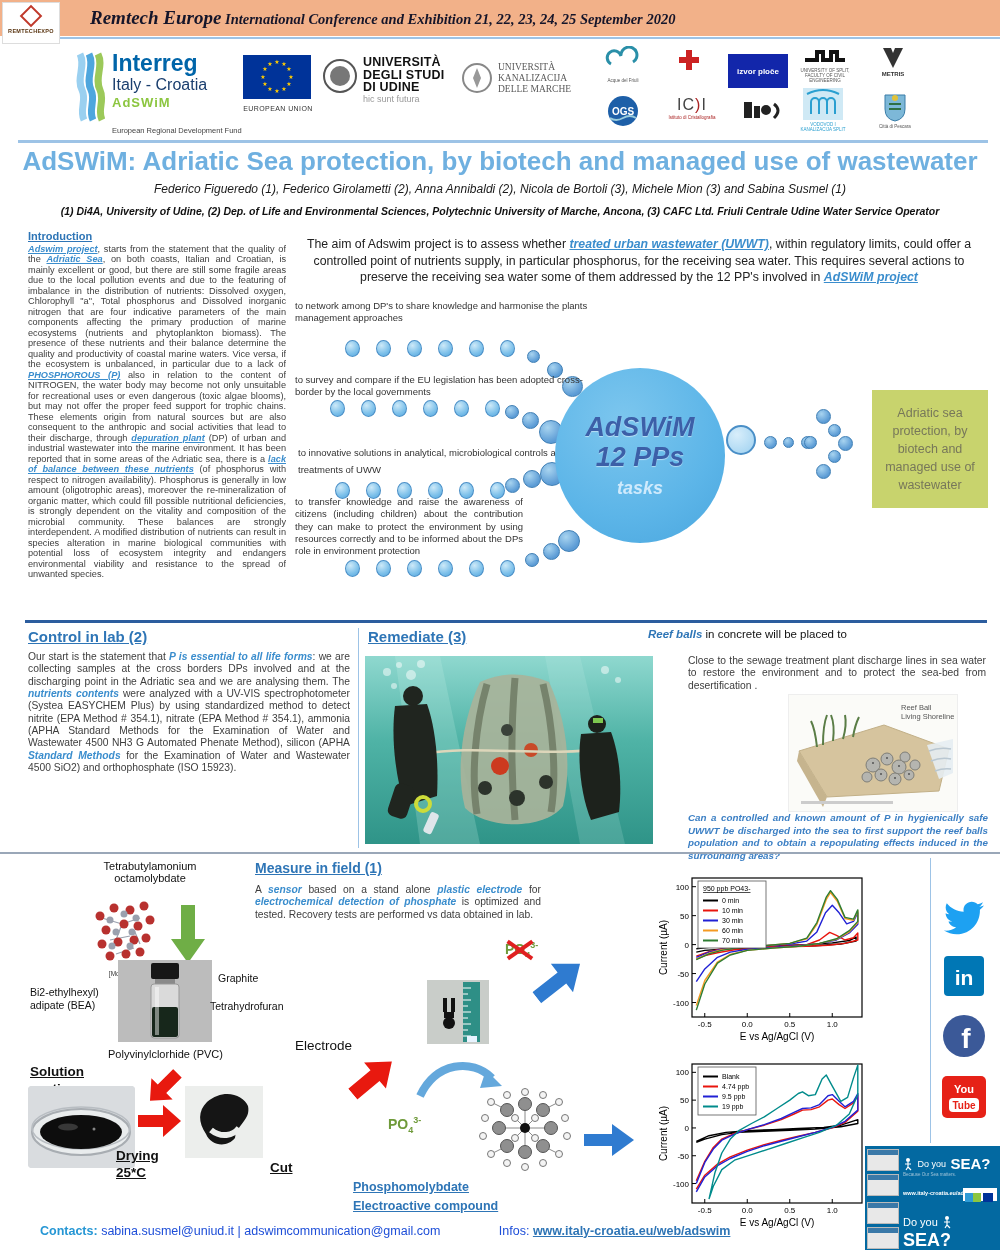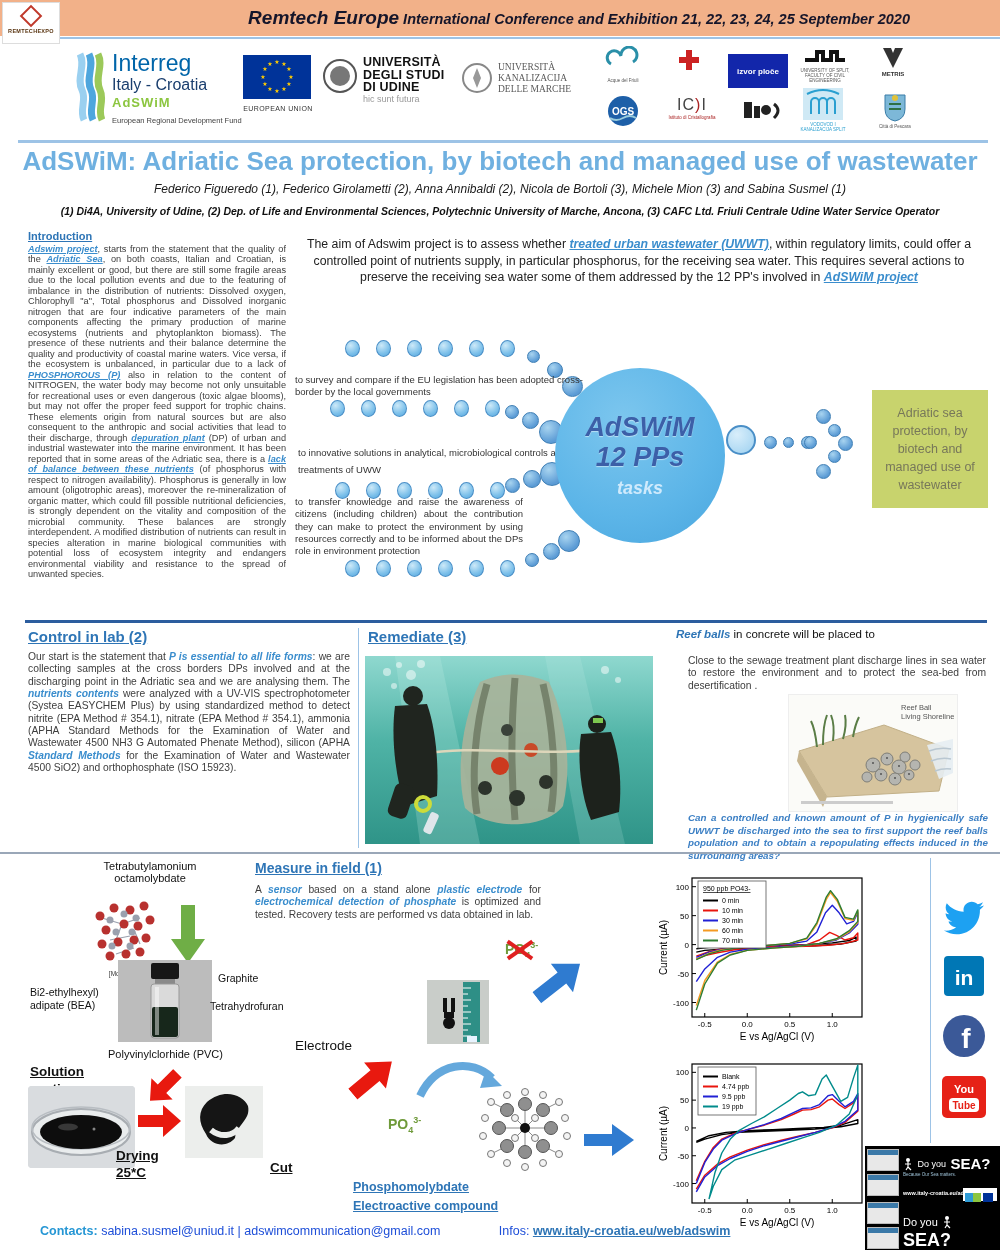--- a/index.html
+++ b/index.html
@@ -2,34 +2,34 @@
 <html><head>
 <meta charset="utf-8">
 <style>
   html,body{margin:0;padding:0;background:#888;}
   .poster{position:relative;width:1000px;height:1250px;background:#fff;overflow:hidden;
           font-family:"Liberation Sans",sans-serif;color:#333;}
   .abs{position:absolute;}
   
   .band{position:absolute;left:0;top:0;width:1000px;height:36px;background:#f2b189;}
   .band-title{position:absolute;left:90px;top:0;width:820px;height:20px;line-height:36px;
-              text-align:right;color:#15152a;font-style:italic;white-space:nowrap;}
+              text-align:left;color:#15152a;font-style:italic;white-space:nowrap;font-family:Liberation Serif, serif;}
   .band-title .strong{font-size:19px;font-weight:bold;}
   .band-title .rest{font-size:14.5px;font-weight:bold;}
   .remtech-box{position:absolute;left:2px;top:2px;width:56px;height:40px;background:#fff;
                border:1px solid #ddd;text-align:center;z-index:5;}
   .remtech-box .diamond{width:12px;height:12px;border:2.5px solid #c0392b;transform:rotate(45deg);
                display:inline-block;margin-top:5px;}
   .remtech-box .rtext{font-size:5.5px;font-weight:bold;color:#58330f;letter-spacing:.3px;}
   .hline{position:absolute;background:#9dc3e6;}
   
-  .interreg-name{font-size:23px;font-weight:normal;color:#0065a9;line-height:23px;}
+  .interreg-name{font-size:23px;font-weight:bold;color:#0065a9;line-height:23px;}
   .interreg-area{font-size:16px;color:#1a3e6e;line-height:19px;}
   .interreg-proj{font-size:13px;font-weight:bold;color:#8cc640;letter-spacing:1px;line-height:17px;}
-  .interreg-fund{font-size:7.5px;color:#444;margin-top:5px;}
+  .interreg-fund{font-size:7.5px;color:#444;margin-top:15px;}
   .eu-label{font-size:7px;color:#333;text-align:center;margin-top:2px;letter-spacing:.4px;}
   .udine-text{font-size:12.5px;font-weight:bold;color:#111;line-height:12.5px;letter-spacing:.2px;}
   .udine-motto{font-size:9px;color:#9a9a9a;}
   .marche-text{font-family:"Liberation Serif",serif;font-size:9.5px;color:#5a5a5a;line-height:11px;}
   .plogo{position:absolute;text-align:center;font-size:4.5px;color:#555;overflow:hidden;}
   .plogo .cap{margin-top:1px;line-height:5px;}
   
   .main-title{position:absolute;left:0;top:146px;width:1000px;text-align:center;
               font-size:26px;font-weight:bold;color:#6fb0e0;}
   .authors{position:absolute;left:0;top:182px;width:1000px;text-align:center;
@@ -75,21 +75,21 @@
   .compound-h{font-size:12.5px;font-weight:bold;color:#2e75b6;text-decoration:underline;line-height:1.5;}
   .po4-green{color:#6f9a3a;font-weight:bold;font-size:14px;}
   .po4-green sub{font-size:9px;} .po4-green sup{font-size:9px;}
   .cross-line{position:absolute;width:30px;height:3.5px;background:#e02020;left:0px;top:8px;}
   svg text{font-family:"Liberation Sans",sans-serif;}
   
   .chart{position:absolute;width:212px;height:173px;}
   
   .social{position:absolute;left:941px;display:flex;flex-direction:column;gap:18px;align-items:center;}
   
-  .banner{position:absolute;left:865px;top:1146px;width:135px;height:104px;background:#000000;overflow:hidden;}
+  .banner{position:absolute;left:865px;top:1146px;width:135px;height:104px;background:#0369a1;overflow:hidden;}
   .thumb{position:absolute;left:2px;width:32px;height:22px;background:#e8e8e8;border:1px solid #bbb;box-sizing:border-box;}
   .thumb:before{content:"";display:block;height:5px;background:#3b79a8;}
   .banner-row{position:absolute;left:38px;width:95px;color:#fff;}
   .do-you{font-size:9px;display:inline-block;vertical-align:middle;}
   .sea-big{font-size:15px;font-weight:bold;display:inline-block;vertical-align:middle;}
   .banner-sub{font-size:4.5px;color:#9fc3d8;}
   .banner-url{font-size:5.5px;color:#fff;font-weight:bold;}
   
   .footer{position:absolute;left:0;top:1224px;width:1000px;font-size:12.5px;}
   .f-label{color:#2596d4;font-weight:bold;}
@@ -239,20 +239,21 @@
   <div class="authors">Federico Figueredo (1), Federico Girolametti (2), Anna Annibaldi (2), Nicola de Bortoli (3), Michele Mion (3) and Sabina Susmel (1)</div>
   <div class="affil">(1) Di4A, University of Udine, (2) Dep. of Life and Environmental Sciences, Polytechnic University of Marche, Ancona, (3) CAFC Ltd. Friuli Centrale Udine Water Service Operator</div>
 
   <div class="abs" style="left:28px;top:230px;width:258px;">
     <div class="sec-h-small">Introduction</div>
     <div class="body-txt" style="height:378px;overflow:hidden;margin-top:2px;"><span class="eml">Adswim project</span><span>, starts from the statement that the quality of the </span><span class="eml">Adriatic Sea</span><span>, on both coasts, Italian and Croatian, is mainly excellent or good, but there are still some fragile areas due to the local pollution events and due to the featuring of imbalance in the distribution of nutrients: Dissolved oxygen, Chlorophyll "a", Total phosphorus and Dissolved inorganic nitrogen that are four indicative parameters of the main components affecting the primary production of marine ecosystems (nutrients and phytoplankton biomass). The presence of these nutrients and their balance determine the quality and productivity of coastal marine waters. Vice versa, if the ecosystem is unbalanced, in particular due to a lack of </span><span class="eml">PHOSPHOROUS (P)</span><span> also in relation to the content of NITROGEN, the water body may become not only unsuitable for recreational uses or even dangerous (toxic algae blooms), but may not offer the proper feed support for trophic chains. These elements origin from natural sources but are also consequent to the anthropic and social activities that lead to their discharge, through </span><span class="eml">depuration plant</span><span> (DP) of urban and industrial wastewater into the marine environment. It has been reported that in some areas of the Adriatic sea, there is a </span><span class="eml">lack of balance between these nutrients</span><span> (of phosphorus with respect to nitrogen availability). Phosphorus is generally in low amount (oligotrophic areas), moreover the re-mineralization of organic matter, which could fill possible nutritional deficiencies, is strongly dependent on the vitality and composition of the microbial community. These balances are strongly interdependent. A modified distribution of nutrients can result in species alteration in marine biological communities with potential loss of ecosystem integrity and endangers environmental viability and resistance to the spread of unwanted species.</span></div>
   </div>
 
   <div class="abs aim-txt" style="left:295px;top:236px;width:688px;"><span>The aim of Adswim project is to assess whether </span><span class="eml">treated urban wastewater (UWWT)</span><span>, within regulatory limits, could offer a controlled point of nutrients supply, in particular phosphorus, for the receiving sea water. This requires several actions to preserve the receiving sea water some of them addressed by the 12 PP's involved in </span><span class="eml">AdSWiM project</span></div>
 
+  <div class="abs task-txt" style="left:295px;top:300px;width:300px;">to network among DP's to share knowledge and harmonise the plants management approaches</div>
   <div class="dot-row" style="left:345px;top:340px;">
       <span class="dot"></span>
       <span class="dot"></span>
       <span class="dot"></span>
       <span class="dot"></span>
       <span class="dot"></span>
       <span class="dot"></span>
     </div>
   <span class="cdot" style="left:527px;top:350px;width:13px;height:13px;"></span>
   <span class="cdot" style="left:547px;top:362px;width:16px;height:16px;"></span>
@@ -363,21 +364,21 @@
       <g fill="#1d221c">
         <circle cx="232" cy="68" r="9"></circle>
           <path d="M216,78 C212,104 216,140 226,164 L254,156 C258,120 252,92 246,76 Z"></path>
       </g>
       <rect x="228" y="62" width="10" height="5" fill="#7ec850"></rect>
       <circle cx="58" cy="148" r="7" fill="none" stroke="#cddc39" stroke-width="4"></circle>
       <rect x="62" y="156" width="9" height="22" rx="3" fill="#dfe6ea" transform="rotate(24 66 166)"></rect>
     </svg>
   </div>
 
-  <div class="abs" style="left:676px;top:628px;width:298px;font-size:11.5px;color:#111;"><span class="reef-em">Reef balls</span><span> in concrete will be placed to</span></div>
+  <div class="abs" style="left:648px;top:628px;width:298px;font-size:11.5px;color:#111;"><span class="reef-em">Reef balls</span><span> in concrete will be placed to</span></div>
   <div class="abs body-txt2" style="left:688px;top:655px;width:298px;">Close to the sewage treatment plant discharge lines in sea water to restore the environment and to protect the sea-bed from desertification .</div>
   <div class="photo" style="left:788px;top:694px;width:168px;height:116px;background:#fbfbf8;border:1px solid #eee;">
     <svg viewBox="0 0 168 116" width="168" height="116">
       <polygon points="10,56 95,30 160,54 150,96 38,102" fill="#d6c49e" stroke="#c2b088"></polygon>
       <polygon points="10,56 38,102 34,112 8,66" fill="#c6b48e"></polygon>
       <polygon points="138,50 164,44 164,78 150,84" fill="#e6edf2" opacity="0.9"></polygon>
       <path d="M140,56 q10,-4 22,-2 M142,66 q10,-4 20,-2 M146,76 q8,-3 16,-2" stroke="#b9c7d1" stroke-width="1.5" fill="none"></path>
       <g stroke="#5a7d46" stroke-width="2" fill="none">
         <path d="M28,52 q-2,-18 -6,-26 M34,50 q0,-20 4,-30 M44,46 q2,-16 -2,-26 M54,44 q4,-14 2,-24 M64,42 q2,-12 6,-20"></path>
       </g>

